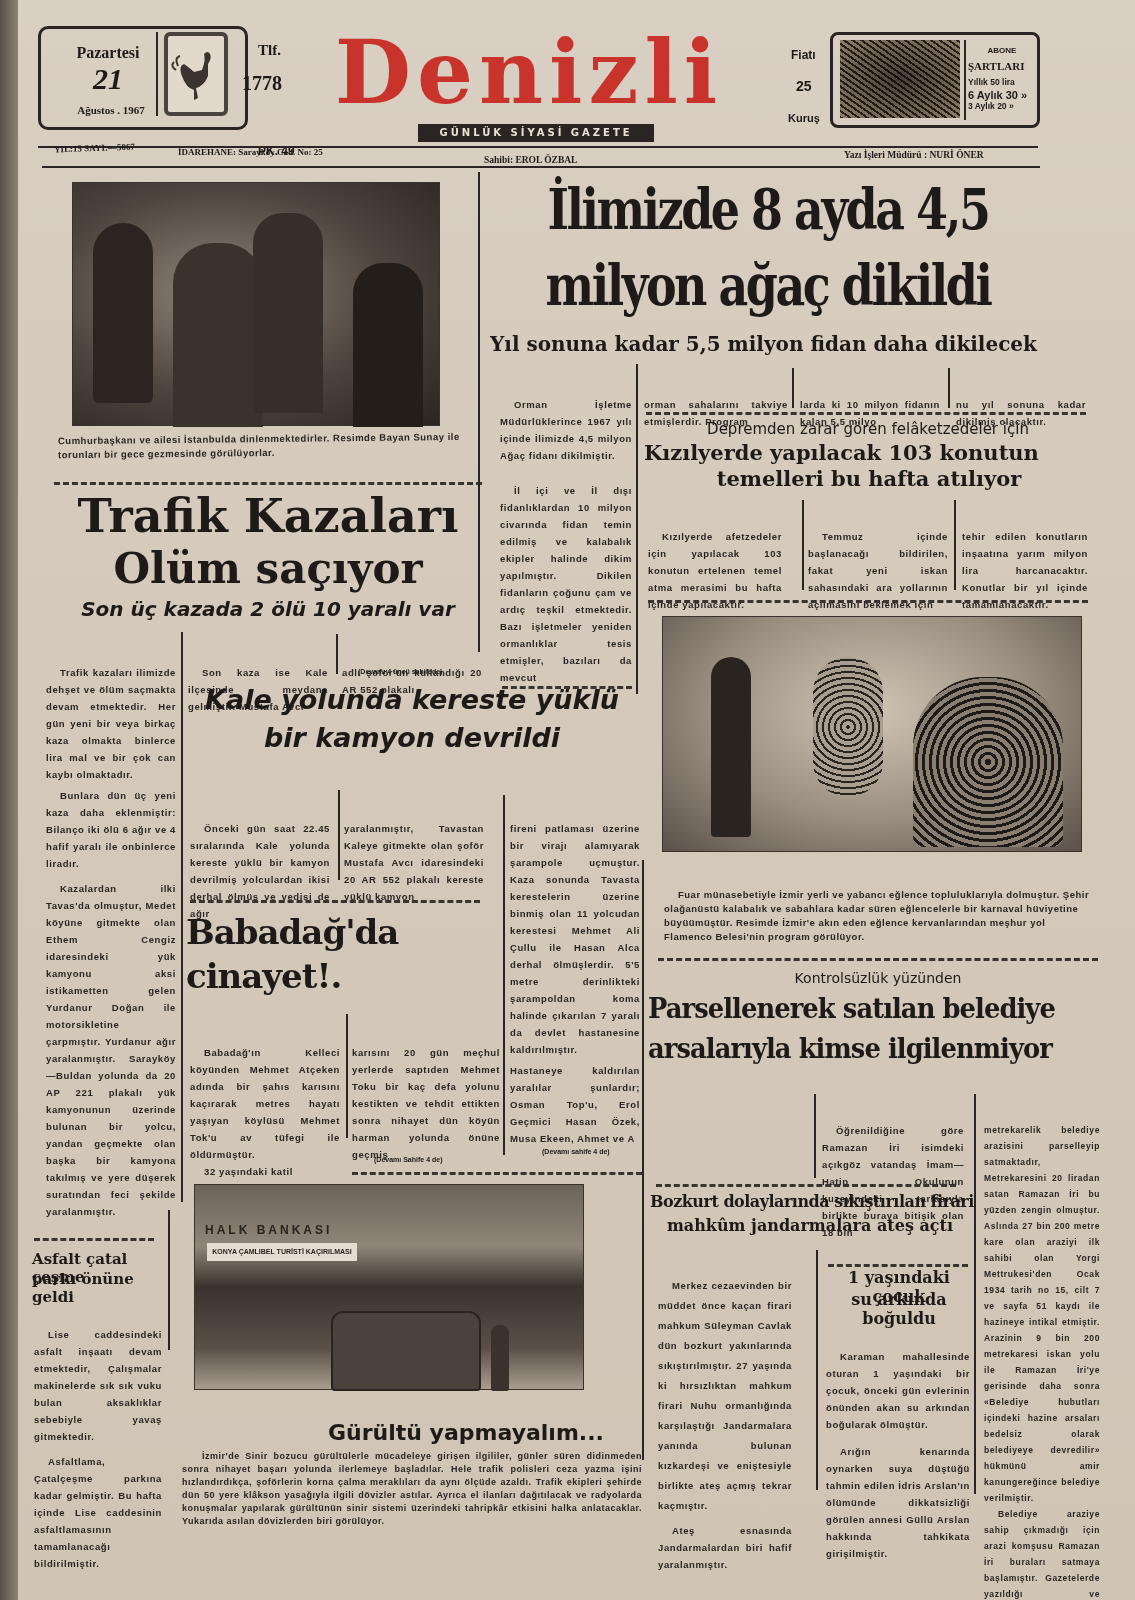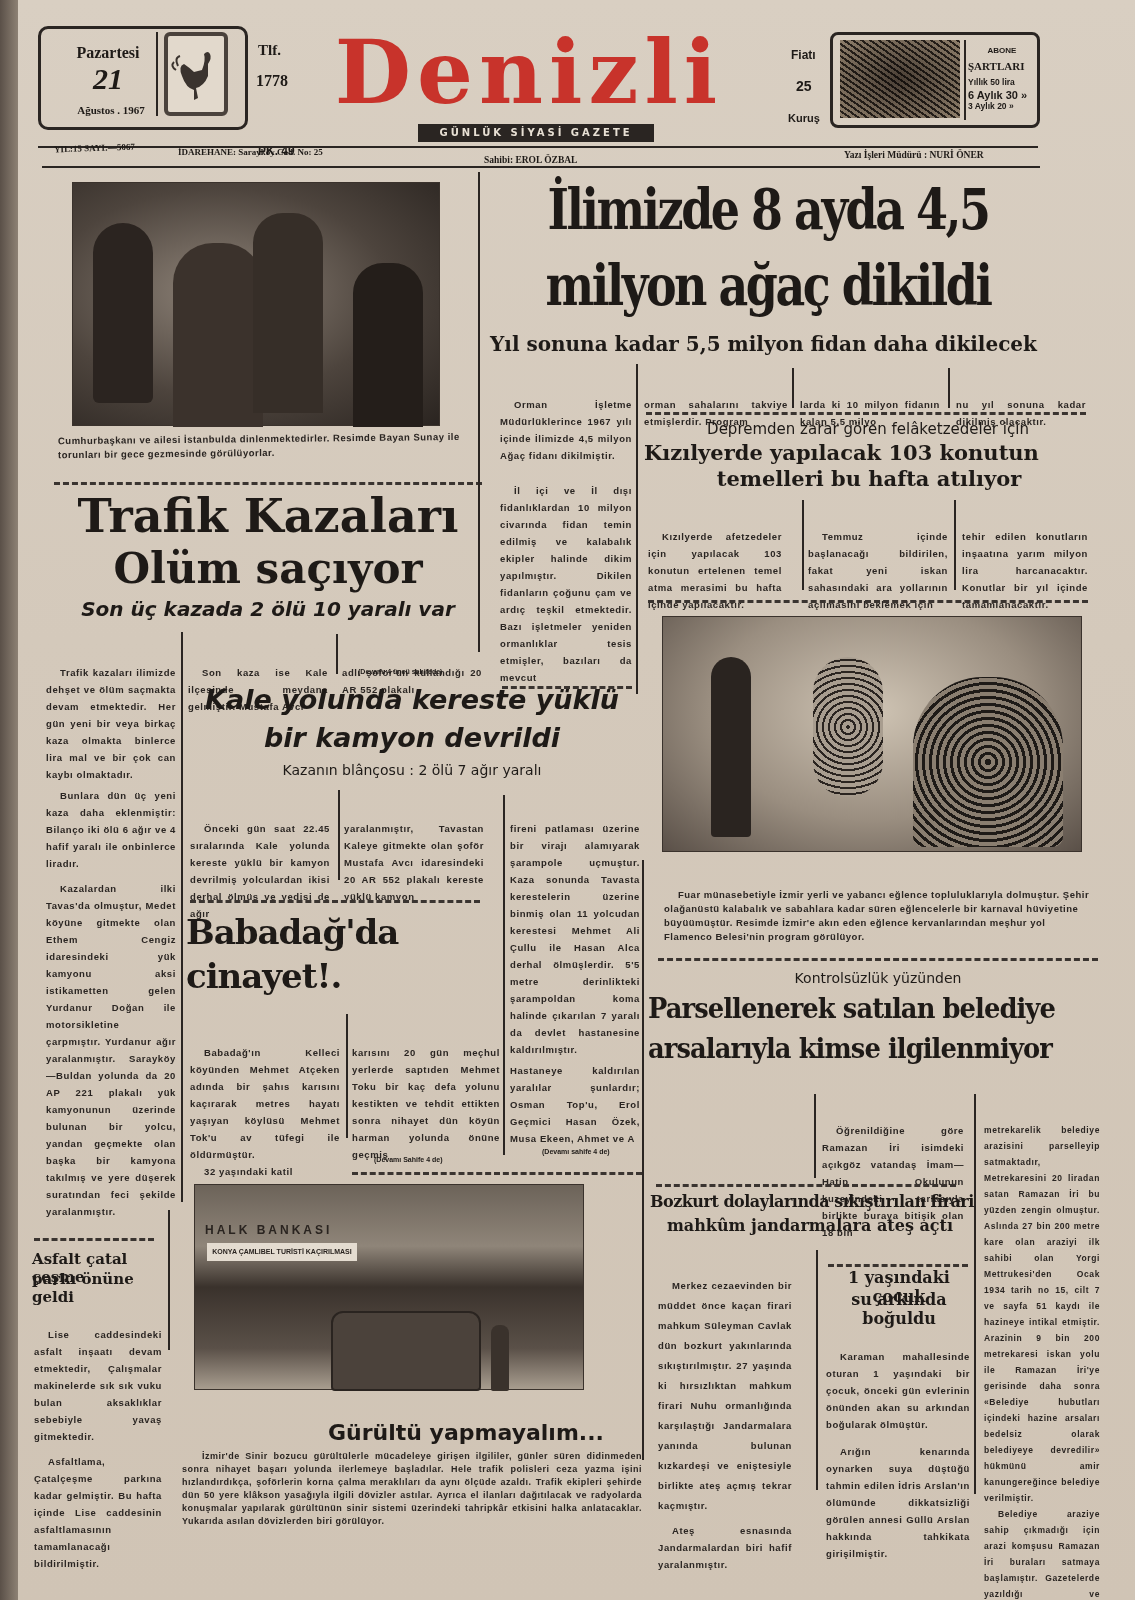--- a/index.html
+++ b/index.html
@@ -57,21 +57,21 @@
   <div class="abs bold" style="left:40px;top:62px;width:100px;text-align:center;font-size:30px;font-style:italic;">21</div>
   <div class="abs bold" style="left:38px;top:104px;width:110px;text-align:center;font-size:11px;">Ağustos . 1967</div>
   <div class="vrule" style="left:138px;top:32px;height:84px;"></div>
   <div class="abs" style="left:146px;top:32px;width:64px;height:84px;background:#e2d9cc;border:4px solid #4a423c;border-radius:6px;">
     <svg width="56" height="76" viewBox="0 0 56 76">
       <path d="M14 40 Q10 30 16 28 Q22 32 26 36 L34 34 Q38 24 36 18 Q40 14 42 18 Q44 22 40 28 L40 40 Q36 50 28 52 L30 62 L26 64 L26 54 Q18 52 14 40 Z" fill="#3a332e"></path>
       <path d="M10 30 Q6 22 12 20 M8 34 Q2 30 6 26" stroke="#3a332e" stroke-width="2" fill="none"></path>
     </svg>
   </div>
   <div class="abs bold" style="left:240px;top:42px;font-size:15px;">Tlf.</div>
-  <div class="abs bold" style="left:238px;top:72px;font-size:16px;">1778</div>
+  <div class="abs bold" style="left:224px;top:72px;font-size:20px;">1778</div>
   <div class="abs bold cond" style="left:240px;top:104px;font-size:12px;margin-top:40px;">PK. 49</div>
 
   <div class="abs bold" style="left:276px;top:26px;width:470px;text-align:center;font-size:88px;line-height:92px;color:#c8332b;letter-spacing:6px;font-family:'DejaVu Serif',serif;">Denizli</div>
   <div class="abs sans bold" style="left:400px;top:124px;width:236px;height:18px;background:#2a2522;color:#e8e0d4;font-size:10px;line-height:18px;text-align:center;letter-spacing:3px;">GÜNLÜK SİYASİ GAZETE</div>
 
   <div class="abs bold cond" style="left:773px;top:48px;font-size:12px;">Fiatı</div>
   <div class="abs bold cond" style="left:778px;top:78px;font-size:14px;">25</div>
   <div class="abs bold cond" style="left:770px;top:112px;font-size:11px;">Kuruş</div>
 
   <div class="box" style="left:812px;top:32px;width:210px;height:96px;border-radius:8px;"></div>
@@ -109,21 +109,20 @@
     <p style="text-indent:14px;margin-top:8px;">Kazalardan ilki Tavas'da olmuştur, Medet köyüne gitmekte olan Ethem Cengiz idaresindeki yük kamyonu aksi istikametten gelen Yurdanur Doğan ile motorsikletine çarpmıştır. Yurdanur ağır yaralanmıştır. Sarayköy—Buldan yolunda da 20 AP 221 plakalı yük kamyonunun üzerinde bulunan bir yolcu, yandan geçmekte olan başka bir kamyona takılmış ve yere düşerek suratından feci şekilde yaralanmıştır.</p>
   </div>
   <div class="vrule" style="left:163px;top:632px;height:570px;"></div>
   <div class="abs col-text" style="left:170px;top:632px;width:140px;text-indent:14px;">Son kaza ise Kale ilçesinde meydana gelmiştir. Mustafa Avcı</div>
   <div class="vrule" style="left:318px;top:634px;height:40px;"></div>
   <div class="abs col-text" style="left:324px;top:632px;width:140px;">adlı şoför'ün kullandığı 20 AR 552 plakalı</div>
   <div class="abs" style="left:340px;top:668px;font-size:7px;font-weight:bold;font-family:'Liberation Sans',sans-serif;">(Devamı 4 üncü sahifede)</div>
 
   <div class="abs bold sans" style="left:164px;top:682px;width:460px;text-align:center;font-size:27px;font-style:italic;line-height:36px;">Kale yolunda kereste yüklü</div>
   <div class="abs bold sans" style="left:164px;top:720px;width:460px;text-align:center;font-size:27px;font-style:italic;line-height:36px;">bir kamyon devrildi</div>
-  <div class="abs sans" style="left:164px;top:762px;width:460px;text-align:center;font-size:14px;">Kazanın blânçosu : 2 ölü 7 ağır yaralı</div>
   <div class="abs col-text" style="left:172px;top:788px;width:140px;text-indent:14px;">Önceki gün saat 22.45 sıralarında Kale yolunda kereste yüklü bir kamyon devrilmiş yolculardan ikisi derhal ölmüş ve yedisi de ağır</div>
   <div class="vrule" style="left:320px;top:790px;height:90px;"></div>
   <div class="abs col-text" style="left:326px;top:788px;width:140px;">yaralanmıştır, Tavastan Kaleye gitmekte olan şoför Mustafa Avcı idaresindeki 20 AR 552 plakalı kereste yüklü kamyon</div>
   <div class="dash" style="left:172px;top:900px;width:290px;"></div>
   <div class="vrule" style="left:485px;top:795px;height:360px;"></div>
   <div class="abs col-text" style="left:492px;top:788px;width:130px;">
     <p>fireni patlaması üzerine bir virajı alamıyarak şarampole uçmuştur. Kaza sonunda Tavasta kerestelerin üzerine binmiş olan 11 yolcudan kerestesi Mehmet Ali Çullu ile Hasan Alca derhal ölmüşlerdir. 5'5 metre derinlikteki şarampoldan koma halinde çıkarılan 7 yaralı da devlet hastanesine kaldırılmıştır.</p>
     <p style="margin-top:4px;">Hastaneye kaldırılan yaralılar şunlardır; Osman Top'u, Erol Geçmici Hasan Özek, Musa Ekeen, Ahmet ve A</p>
   </div>
   <div class="abs" style="left:524px;top:1148px;font-size:7px;font-weight:bold;font-family:'Liberation Sans',sans-serif;">(Devamı sahife 4 de)</div>

